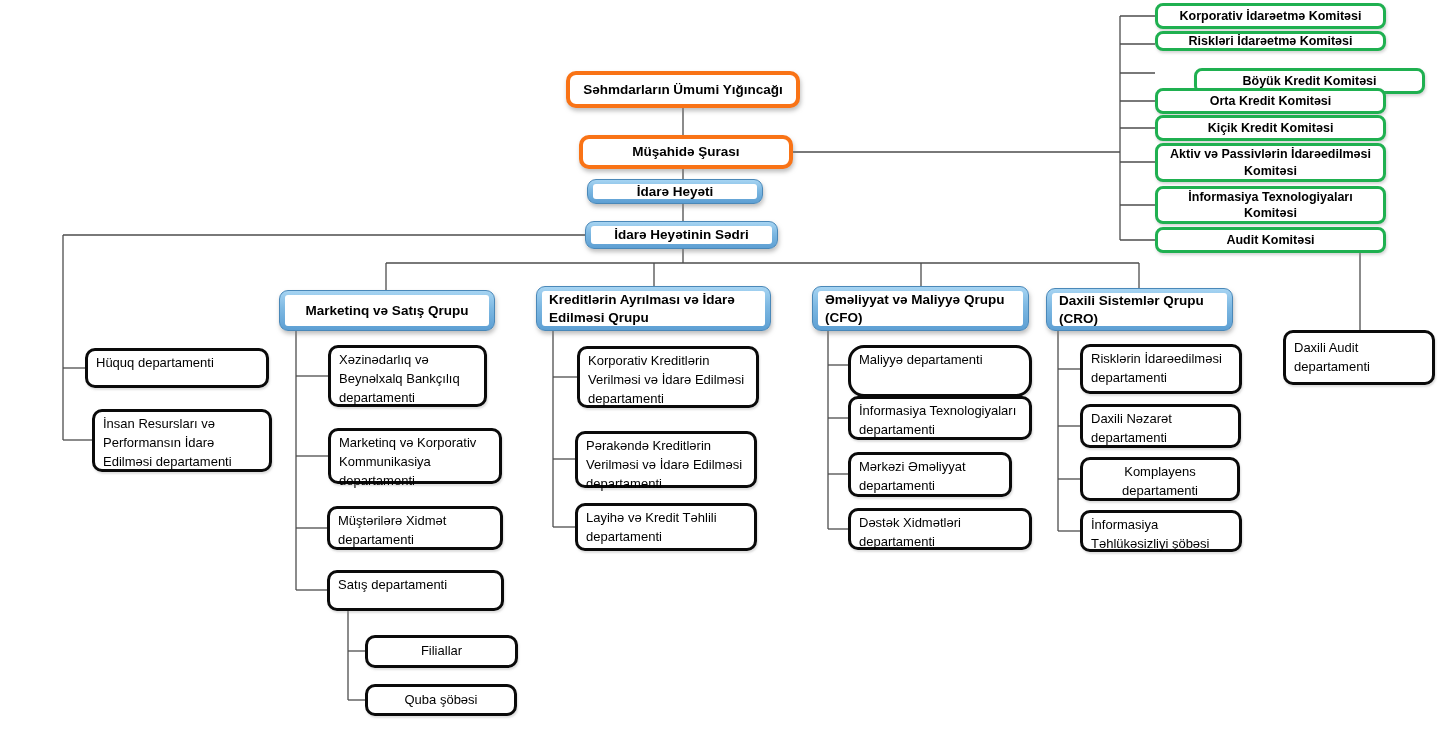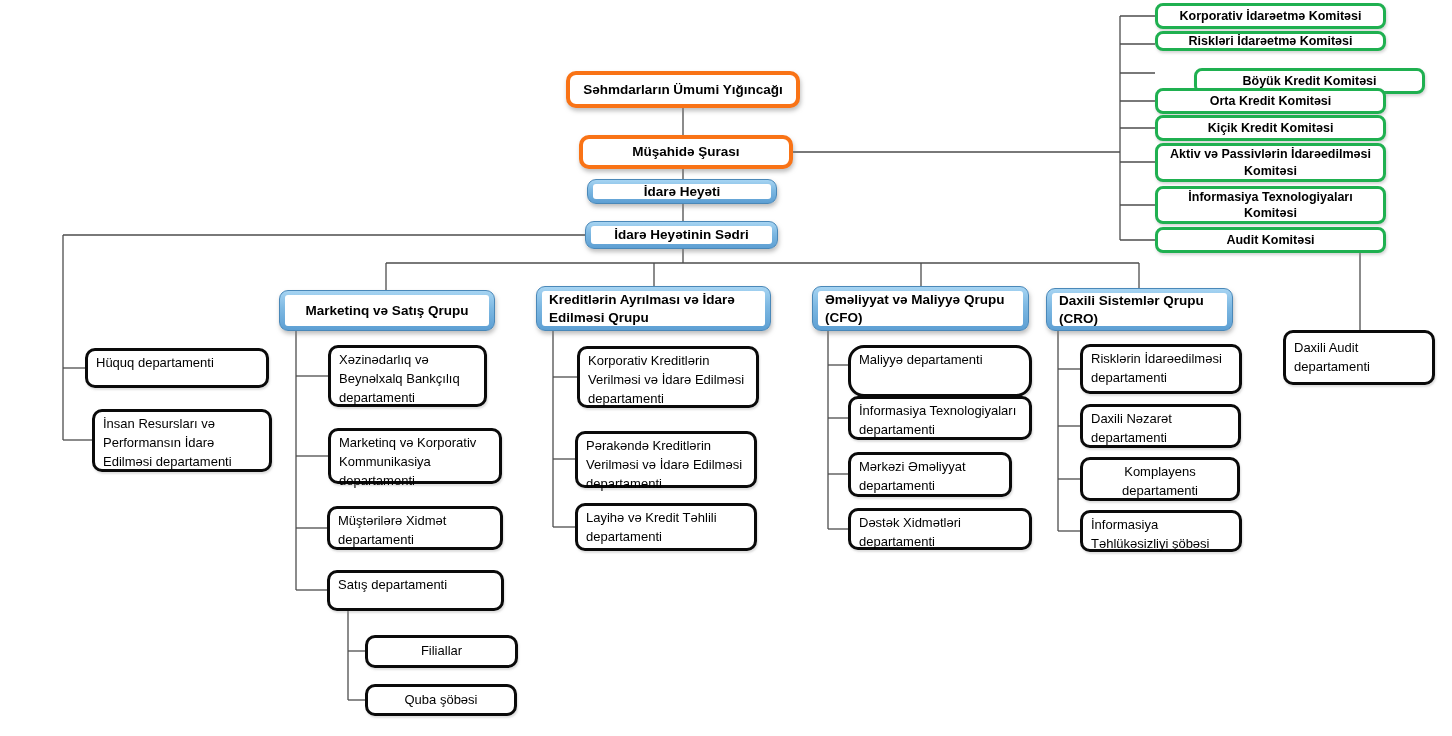--- a/index.html
+++ b/index.html
@@ -129,21 +129,21 @@
   </svg>
 
   <div class="box red" style="left:566px;top:71px;width:234px;height:37px;">
     <span>Səhmdarların Ümumi Yığıncağı</span>
   </div>
 
   <div class="box red" style="left:579px;top:135px;width:214px;height:34px;">
     <span>Müşahidə Şurası</span>
   </div>
 
-  <div class="box blue" style="left:587px;top:179px;width:190px;height:25px;">
+  <div class="box blue" style="left:587px;top:179px;width:176px;height:25px;">
     <div class="blue-inner ctr">İdarə Heyəti</div>
   </div>
 
   <div class="box blue" style="left:585px;top:221px;width:193px;height:28px;">
     <div class="blue-inner ctr">İdarə Heyətinin Sədri</div>
   </div>
 
   <div class="box green" style="left:1155px;top:3px;width:231px;height:26px;">
     <span>Korporativ İdarəetmə Komitəsi</span>
   </div>

